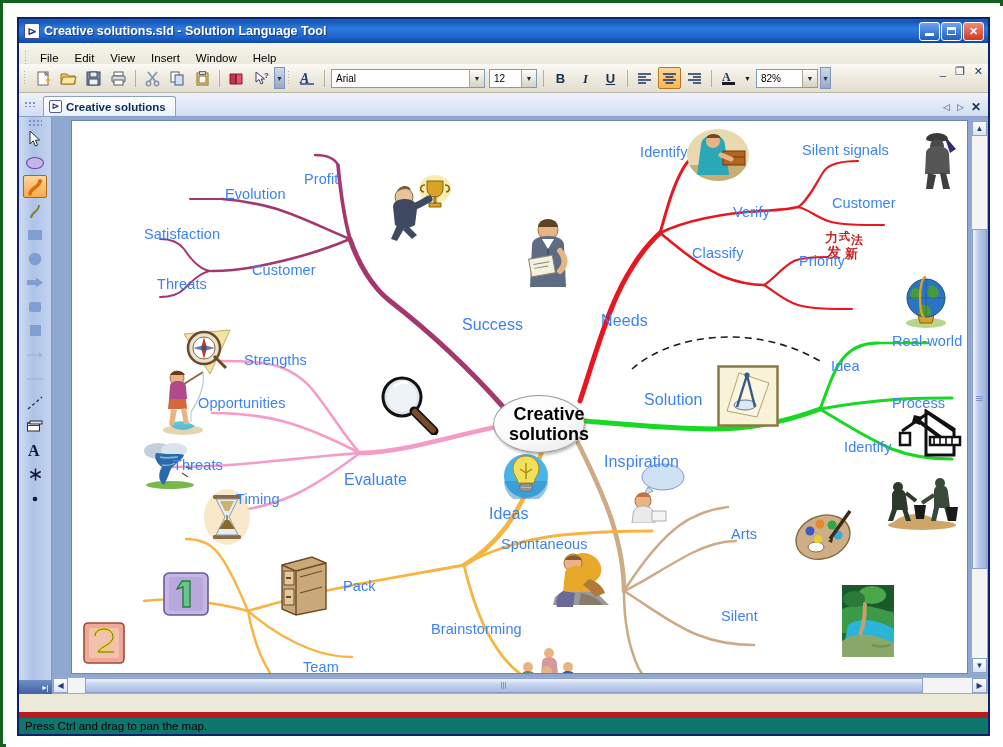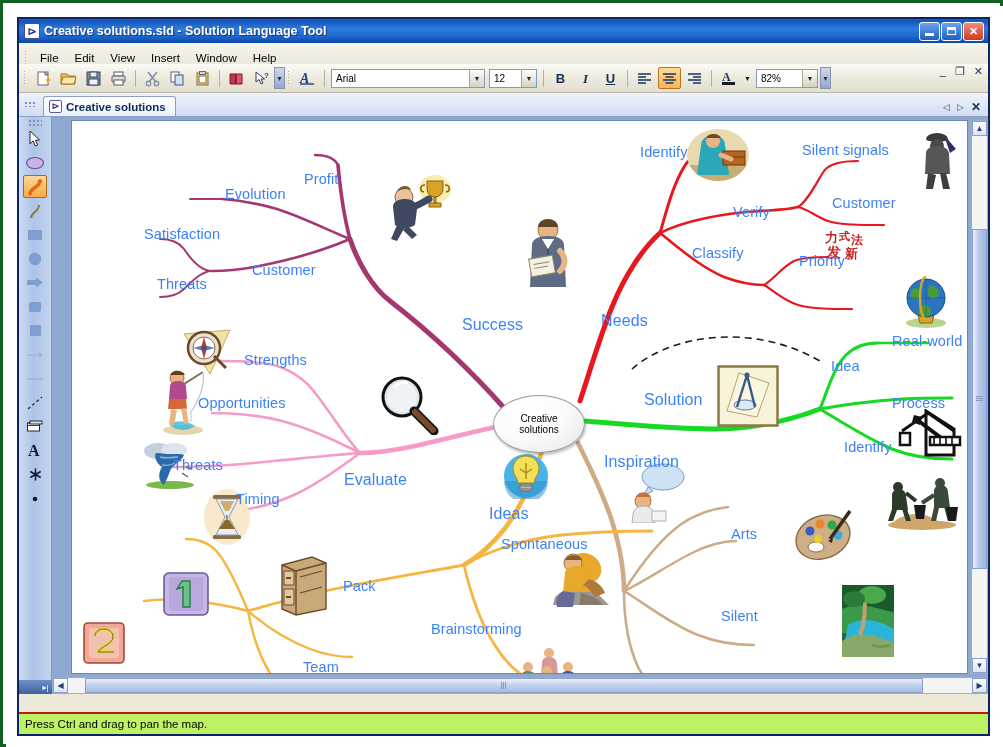--- a/index.html
+++ b/index.html
@@ -189,21 +189,21 @@
     position:absolute;left:32px;top:0;width:838px;height:15px;
     background:linear-gradient(to bottom,#eef2fc,#c3d1ee 45%,#a8bce4);
     border:1px solid #8ba0c4;display:flex;align-items:center;justify-content:center;
   }
   .thumb-grip-h{width:6px;height:7px;
     background-image:linear-gradient(90deg,#8097c2 1px, transparent 1px);
     background-size:2px 100%;}
   
   #status-bar{
     position:absolute; left:0; bottom:0; width:969px; height:22px;
-    background:#bef264;border-top:2px solid #b91c1c;
+    background:#0f766e;border-top:6px solid #b91c1c;
     display:flex;align-items:center;
   }
   #status-text{
     font-size:11.5px;color:#000;padding-left:6px;white-space:nowrap;
   }
   
   .mlabel{
     position:absolute;font-family:"Liberation Sans", sans-serif;
     font-size:14.5px;color:#3b82f6;white-space:nowrap;
     letter-spacing:.1px;
@@ -212,21 +212,21 @@
   #center-node{
     position:absolute;left:421px;top:274px;width:92px;height:58px;
     border-radius:50%;
     background:radial-gradient(ellipse at 34% 28%, #ffffff 0%, #fbfbfb 48%, #e4e4e4 100%);
     border:1px solid #9a9a9a;
     box-shadow:1px 2px 3px rgba(0,0,0,.28);
     display:flex;align-items:center;justify-content:center;
     text-align:center;z-index:5;
   }
   #center-node span{
-    font-size:10px;font-weight:normal;color:#000;line-height:1.12;
+    font-size:18px;font-weight:bold;color:#000;line-height:1.12;margin-left:10px;
   }
   .clip{position:absolute;}
   svg.branches{position:absolute;left:0;top:0;width:897px;height:554px;}
 </style>
 </head>
 <body>
 
 <div id="outer-frame">
   <div id="frame-gap"></div>
 

